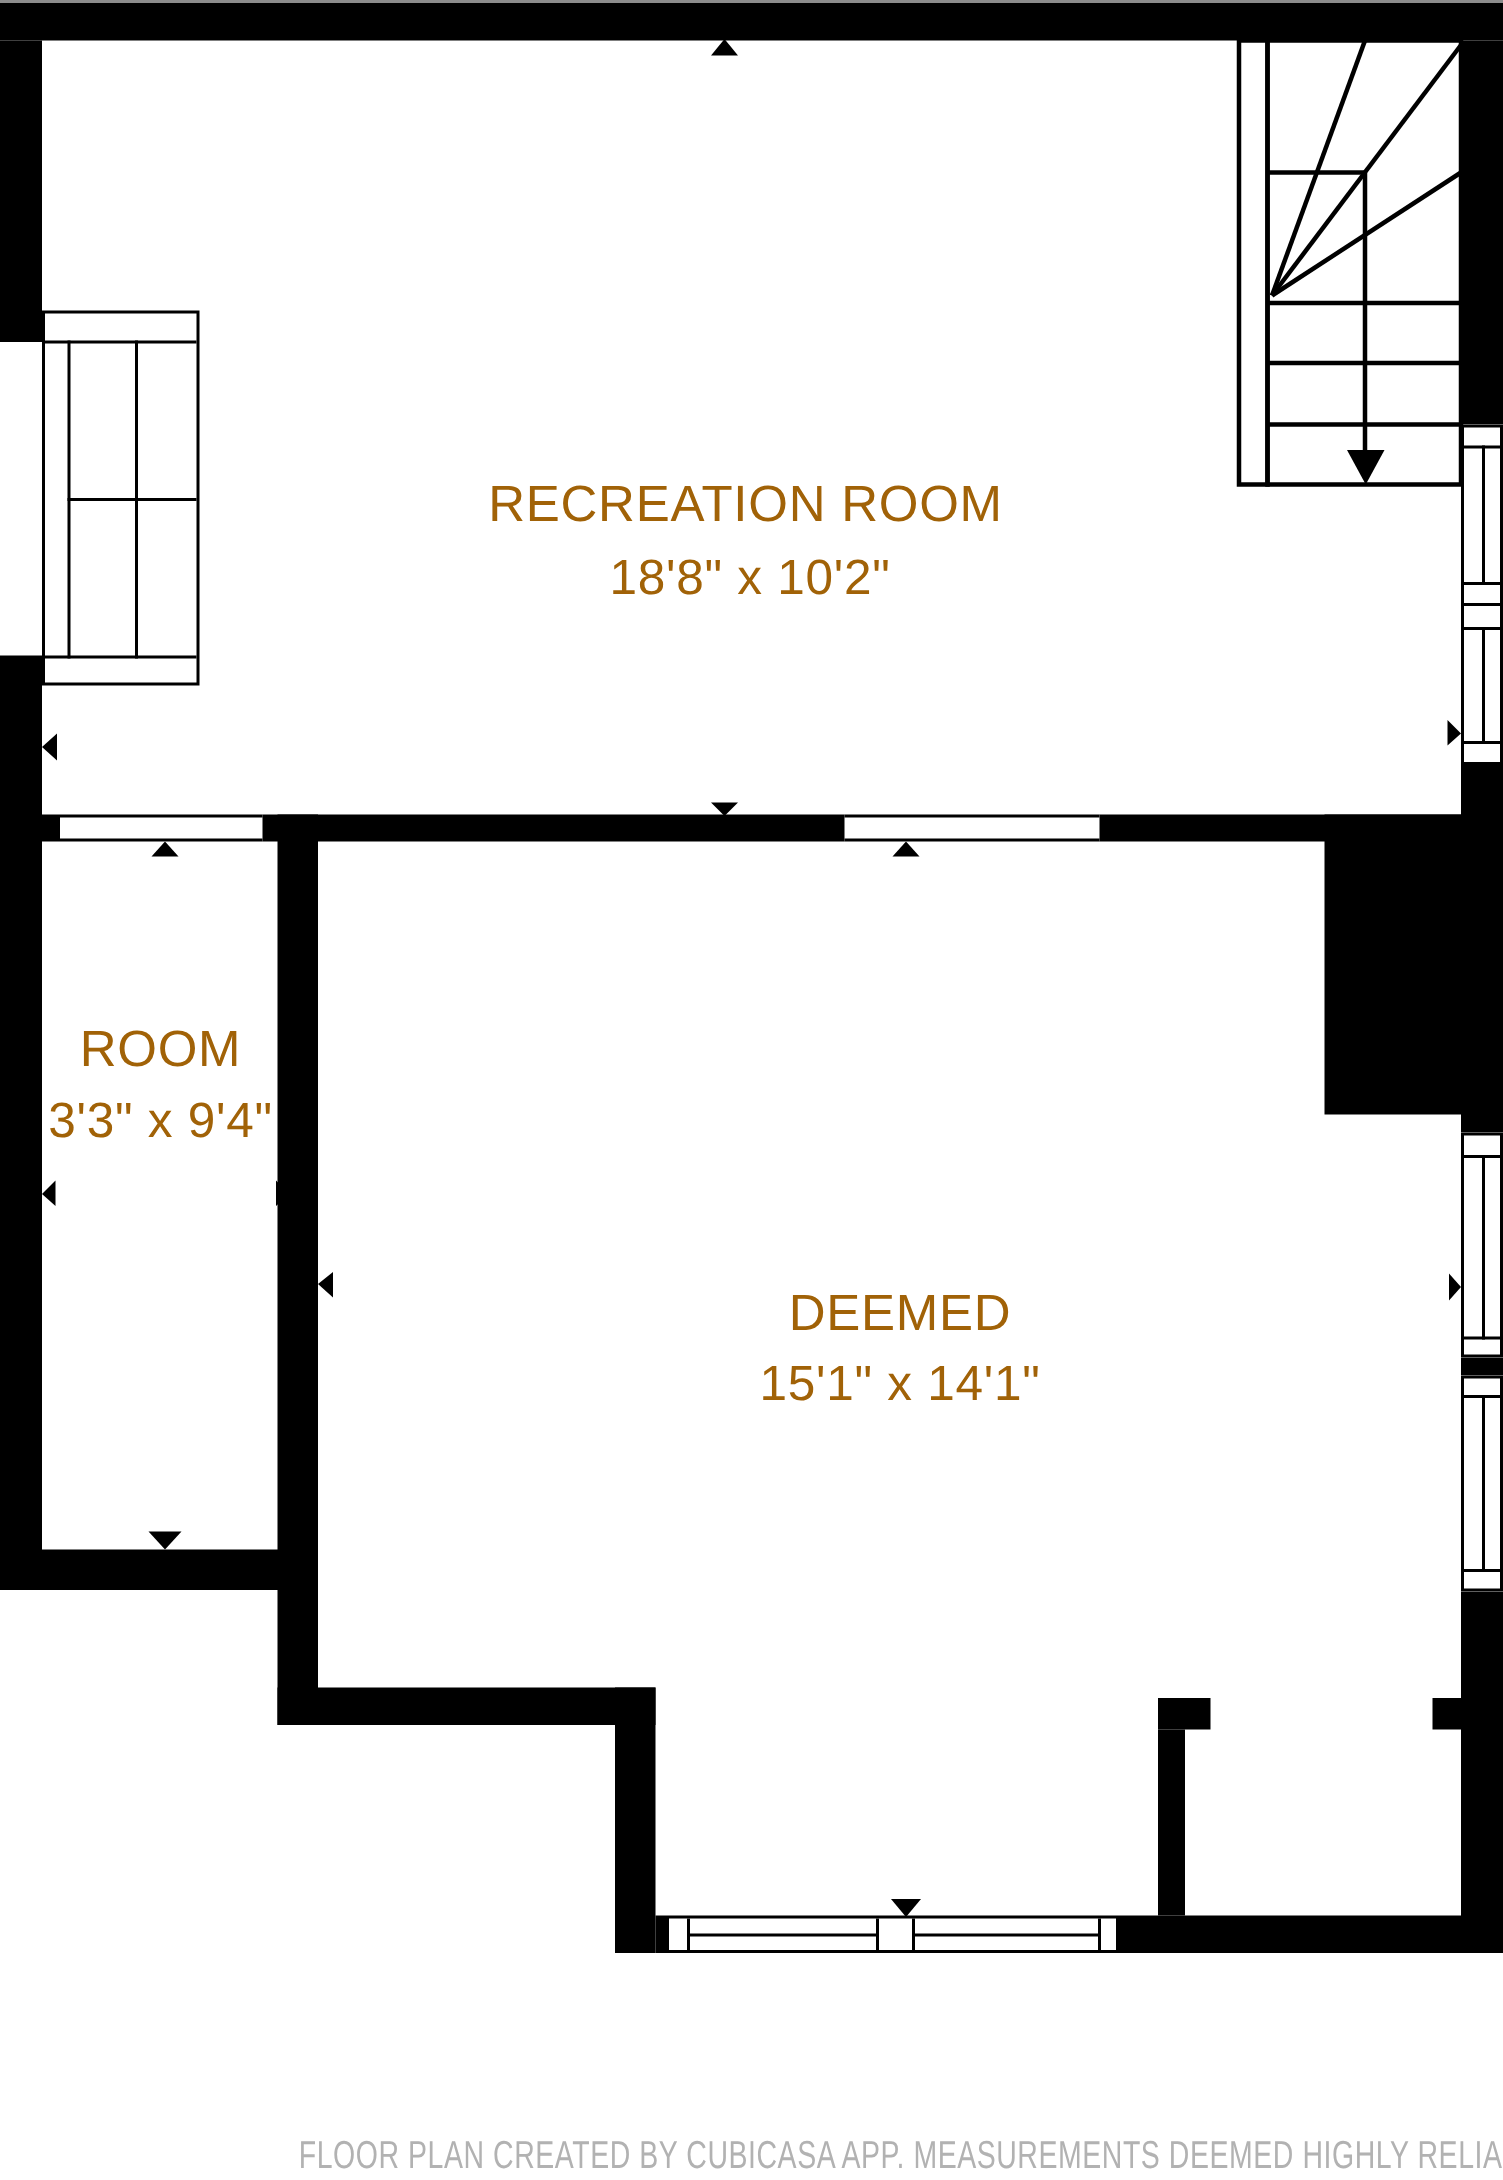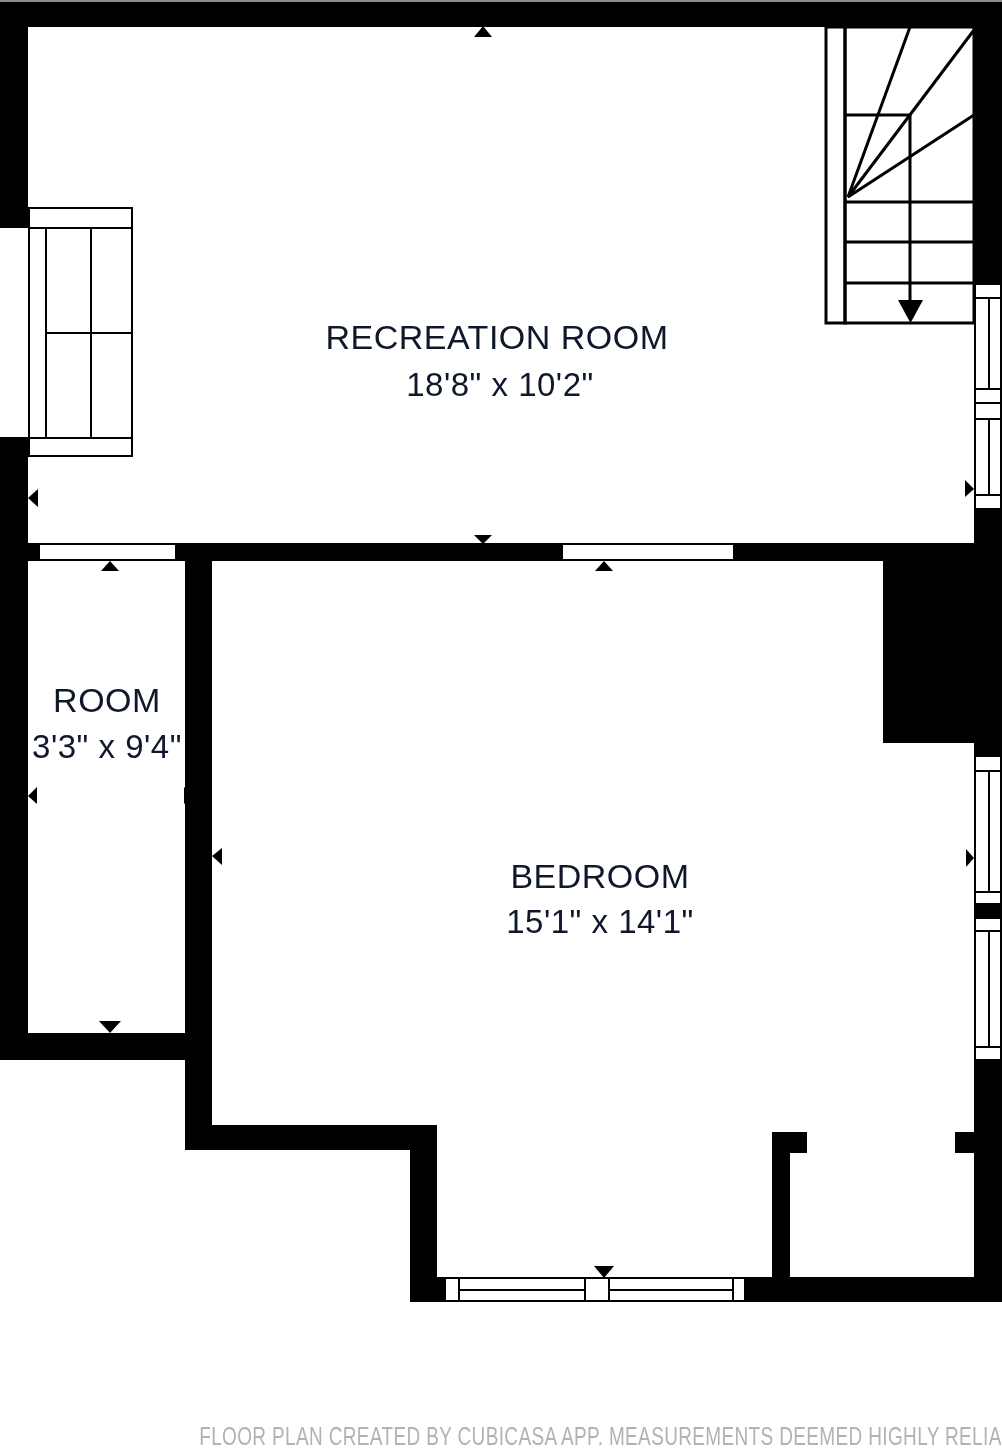--- a/index.html
+++ b/index.html
@@ -8,21 +8,21 @@
     position:relative;width:1002px;height:1453px;background:#ffffff;
     overflow:hidden;font-family:"Liberation Sans",sans-serif;
   }
   .w{position:absolute;background:#000;}
   .edge{position:absolute;background:#8c8c8c;}
   .win{position:absolute;background:#fff;border:2px solid #000;box-sizing:border-box;}
   .ln{position:absolute;background:#000;}
   .thin{position:absolute;background:#000;}
   .label{
     position:absolute;transform:translate(-50%,-50%);
-    white-space:nowrap;color:#0f172a;font-size:34px;letter-spacing:0.5px;
+    white-space:nowrap;color:#a16207;font-size:34px;letter-spacing:0.5px;
   }
   .dims{font-size:33px;letter-spacing:0.5px;}
   .footer{
     position:absolute;left:0;top:1421px;width:1002px;height:32px;
     overflow:hidden;text-align:center;
   }
   .footer span{
     display:inline-block;white-space:nowrap;transform:scaleX(0.73);
     transform-origin:50% 50%;font-size:26px;letter-spacing:0.5px;color:#b2b2b2;
   }
@@ -130,20 +130,20 @@
       <polygon points="594,1266 614,1266 604,1278"></polygon>
     </g>
   </svg>
 
   <div class="label" style="left:497px;top:337px">RECREATION ROOM</div>
   <div class="label dims" style="left:500px;top:385px">18'8" x 10'2"</div>
 
   <div class="label" style="left:107px;top:700px">ROOM</div>
   <div class="label dims" style="left:107px;top:747px">3'3" x 9'4"</div>
 
-  <div class="label" style="left:600px;top:876px">BEDROOM</div>
+  <div class="label" style="left:600px;top:876px">DEEMED</div>
   <div class="label dims" style="left:600px;top:922px">15'1" x 14'1"</div>
 
   <div class="footer">
     <span>FLOOR PLAN CREATED BY CUBICASA APP. MEASUREMENTS DEEMED HIGHLY RELIABLE BUT NOT GUARANTEED.</span>
   </div>
 
 </div>
 
 </body></html>

